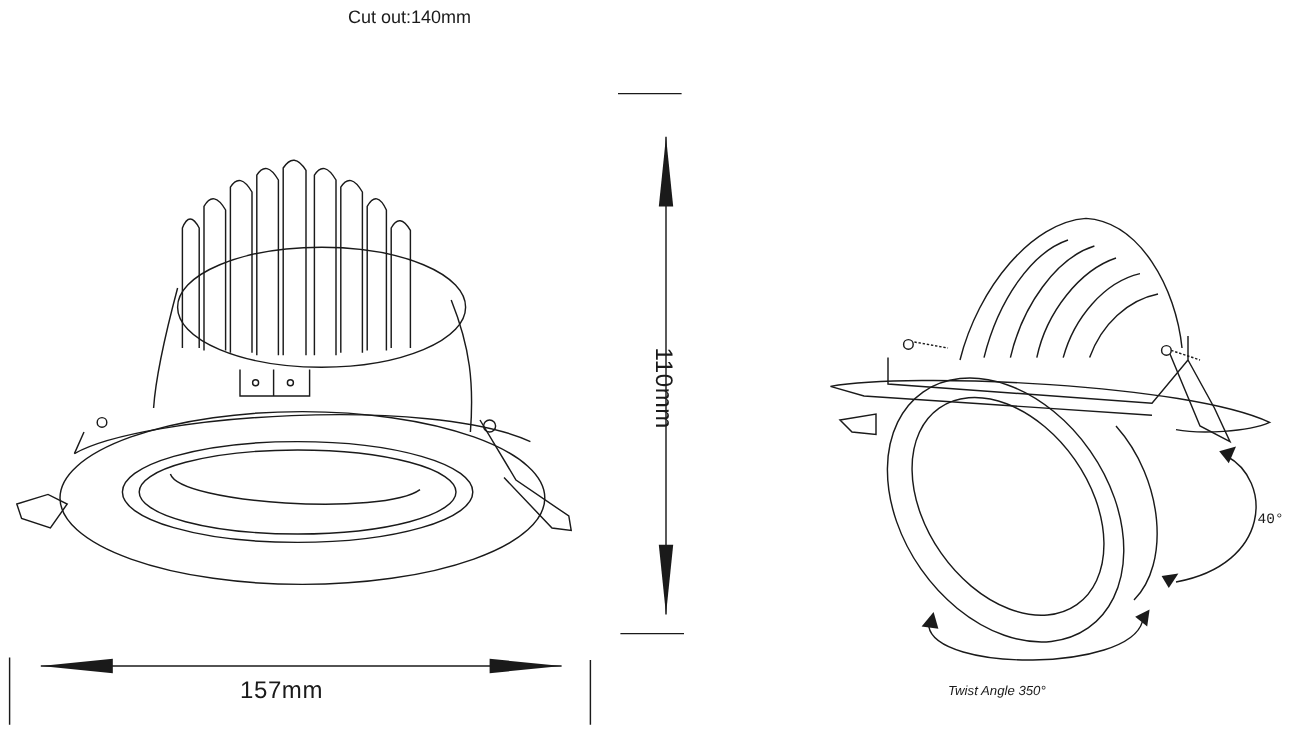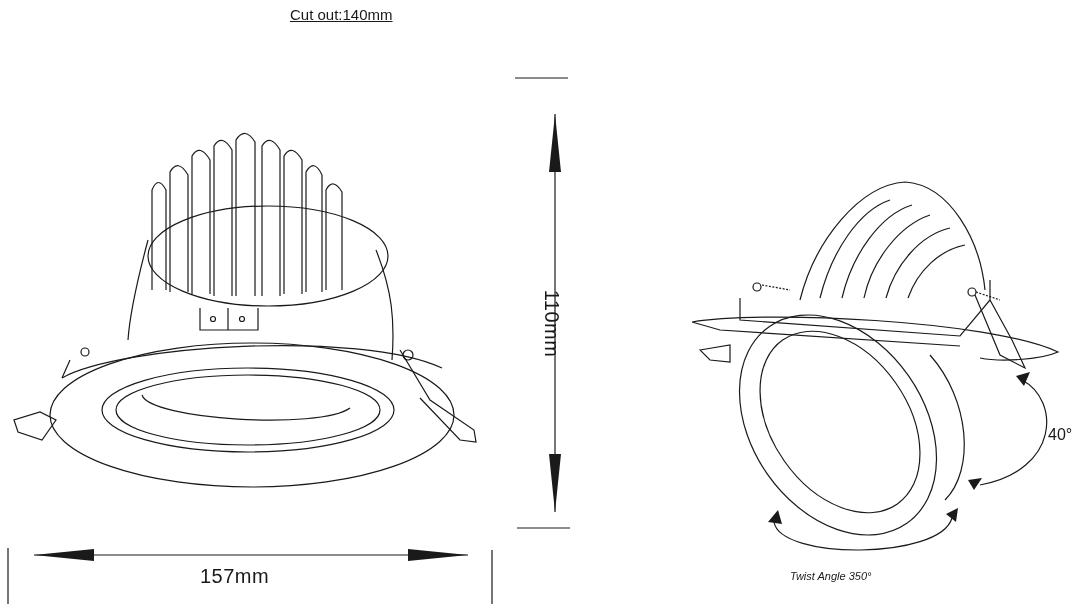--- a/index.html
+++ b/index.html
@@ -1,21 +1,21 @@
 <!DOCTYPE html>
 <html><head>
 <meta charset="utf-8">
 <style>
   html, body { margin:0; padding:0; background:#ffffff; }
   body { width:1082px; height:611px; position:relative; overflow:hidden; font-family:"Liberation Sans", sans-serif; color:#1a1a1a; }
   .lbl { position:absolute; font-family:"Liberation Sans", sans-serif; color:#1a1a1a; white-space:nowrap; }
-  #cutout { left:290px; top:6px; font-size:15px;text-decoration:underline; }
+  #cutout { left:290px; top:6px; font-size:15px; }
   #width-lbl { left:200px; top:565px; font-size:20px; letter-spacing:0.5px;text-align:center; }
   #height-lbl { left:518px; top:312px; font-size:20px; transform:rotate(90deg); transform-origin:center; letter-spacing:0.5px; }
-  #tilt-lbl { left:1048px; top:426px; font-size:16px; }
+  #tilt-lbl { left:1048px; top:426px; font-size:12px;font-family:Liberation Mono, monospace; }
   #twist-lbl { left:790px; top:570px; font-size:11px;font-style:italic; }
   svg { position:absolute; left:0; top:0; }
 </style>
 </head>
 <body>
 
 <svg width="1082" height="611" viewBox="0 0 1082 611" fill="none" stroke="#1a1a1a" stroke-width="1.2">
 
   <g>
 

